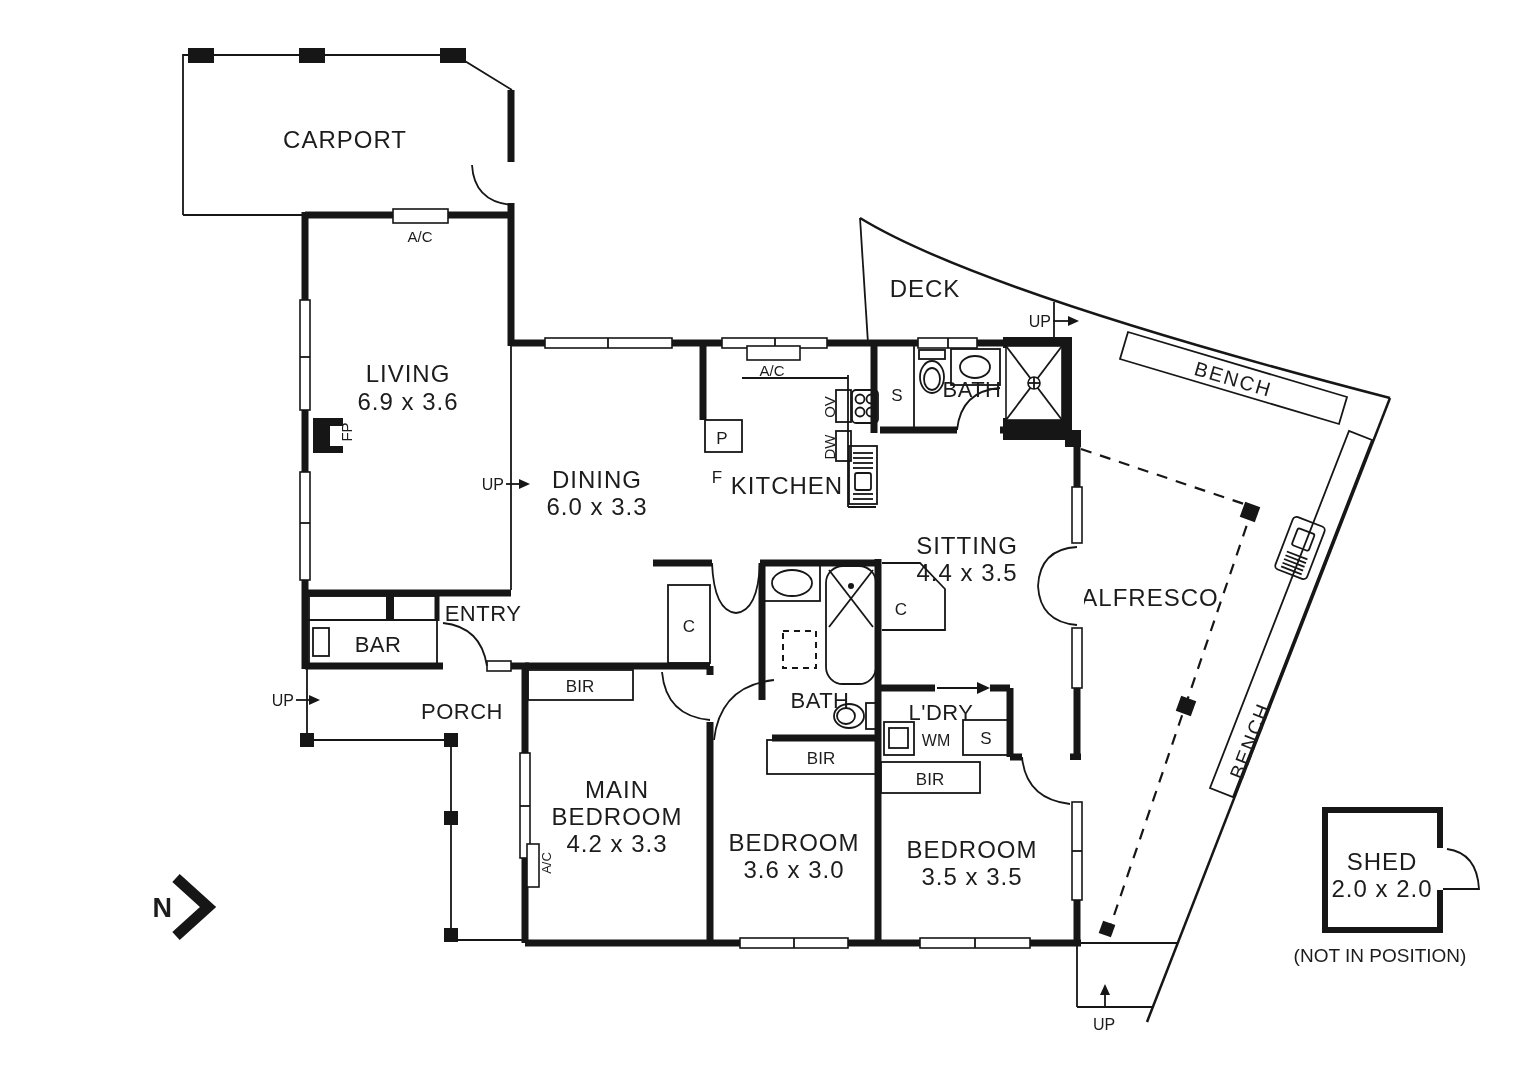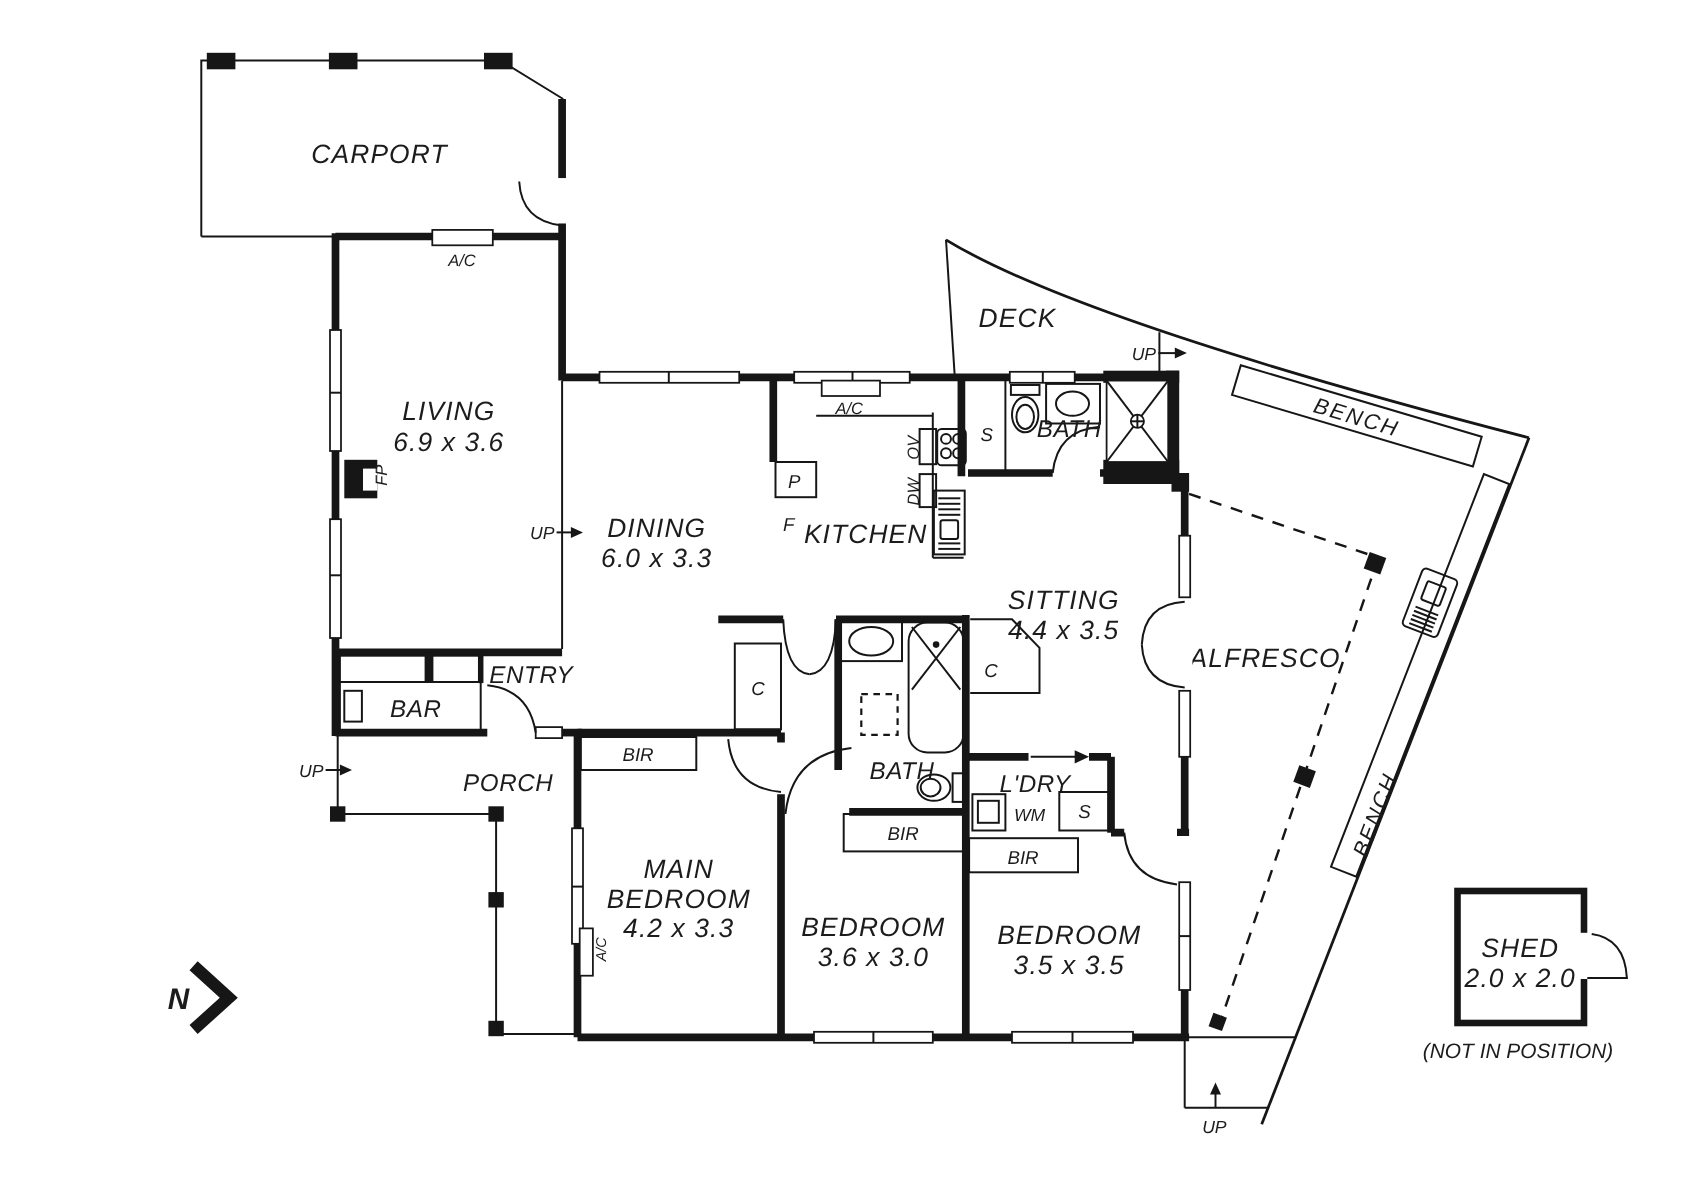--- a/index.html
+++ b/index.html
@@ -1,16 +1,16 @@
 <!DOCTYPE html>
 <html><head>
 <meta charset="utf-8">
 <style>
   html,body{margin:0;padding:0;background:#ffffff;}
-  .page{position:relative;width:1529px;height:1080px;background:#fff;overflow:hidden;font-style:italic;}
+  .page{position:relative;width:1529px;height:1080px;background:#fff;overflow:hidden;}
   svg{position:absolute;left:0;top:0;}
   svg text{font-family:"Liberation Sans", sans-serif;fill:#1c1c1c;}
   .t24{font-size:24px;letter-spacing:1px;}
   .t22{font-size:22px;letter-spacing:.5px;}
   .t19{font-size:19px;}
   .t17{font-size:17px;}
   .t16{font-size:16px;}
   .t15{font-size:15px;}
   .t13{font-size:13px;}
   .t26{font-size:27px;font-weight:bold;}

